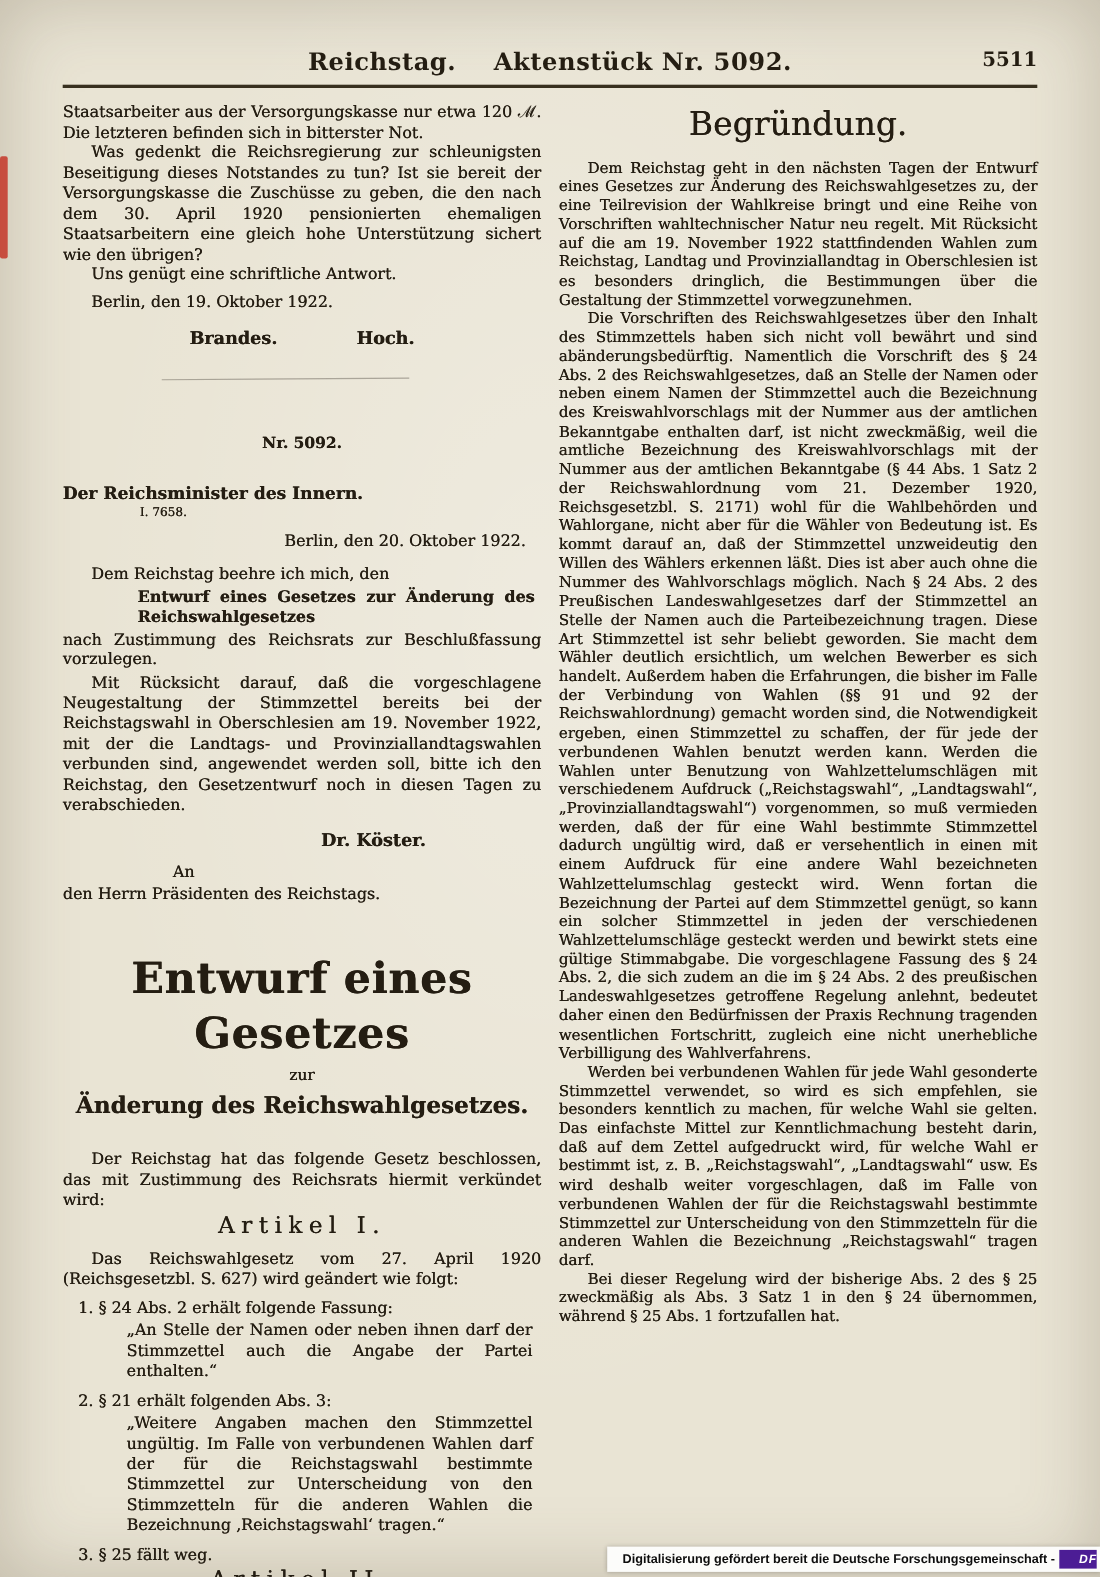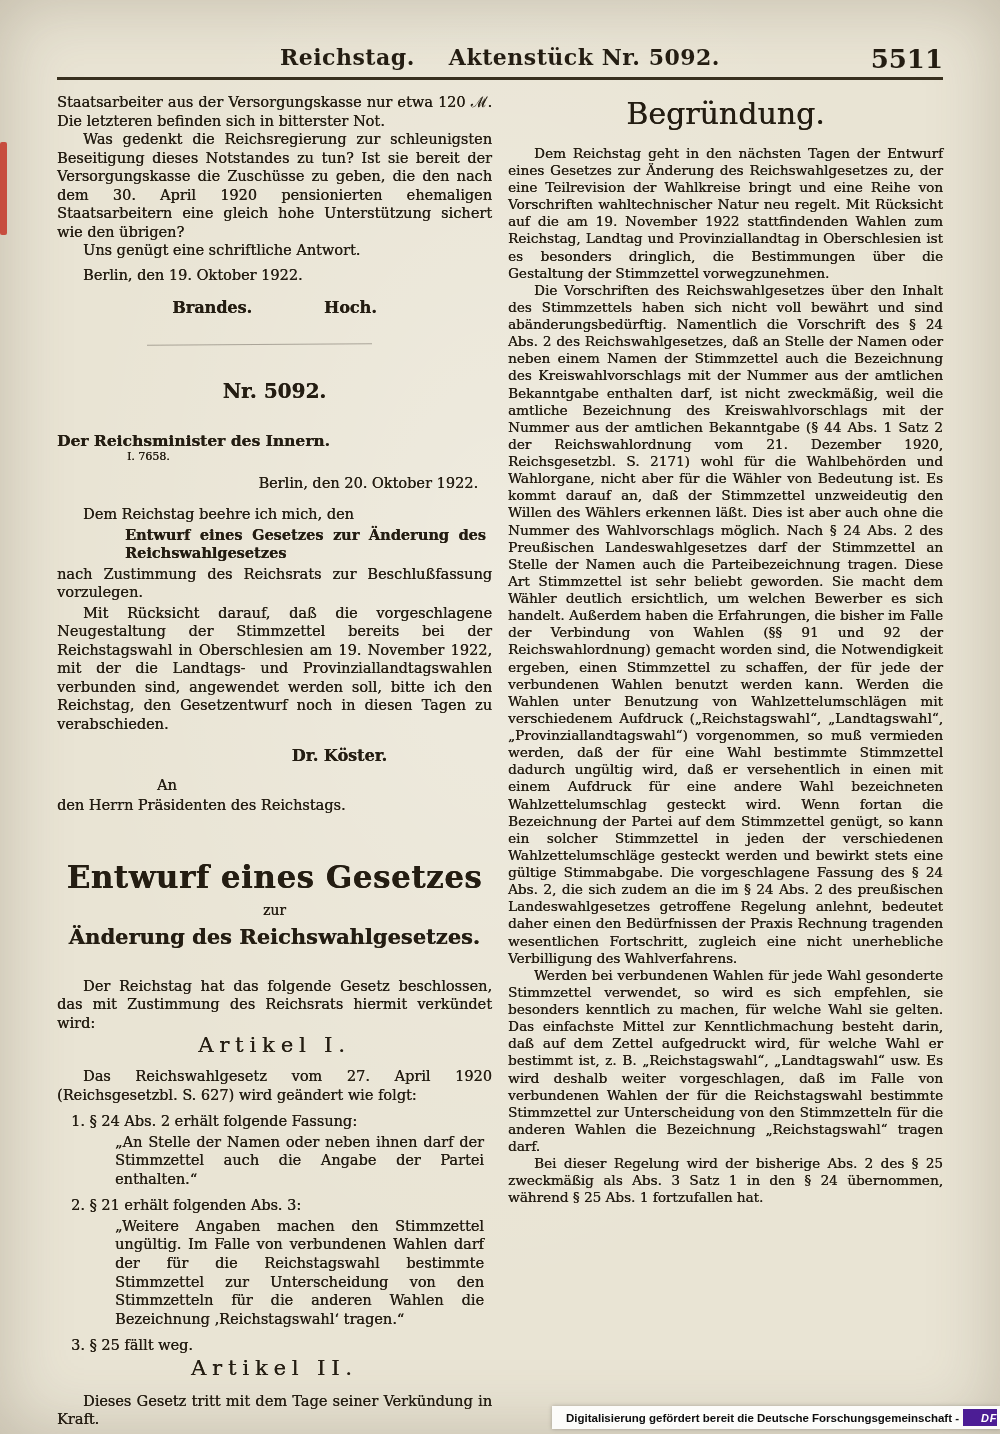--- a/index.html
+++ b/index.html
@@ -12,51 +12,51 @@
       radial-gradient(ellipse at 50% 40%, rgba(255,255,255,.25), rgba(0,0,0,0) 60%),
       #e9e4d4;
     box-shadow: inset 0 0 70px rgba(92,80,56,.28);
     color:#241d12;
   }
 
   
   .header { position:relative; margin:0 57px; padding-top:44px; }
   .header-center { text-align:center; font-size:22px; font-weight:bold; letter-spacing:.5px; }
   .header-center .gap { display:inline-block; width:34px; }
-  .header-page { position:absolute; right:0; top:44px; font-size:26px; font-weight:bold; }
+  .header-page { position:absolute; right:0; top:44px; font-size:18px; font-weight:bold; }
   .header-rule { border:none; border-top:3px solid #38301f; margin-top:7px; }
 
   
   .columns { display:flex; gap:16px; margin:13px 57px 0; }
   .col { width:435px; }
   .col-left  { font-size:14.5px; line-height:1.28; text-align:justify; text-shadow:.25px 0 currentColor; }
   .col-right { font-size:13.6px; line-height:1.26; text-align:justify; text-shadow:.25px 0 currentColor; }
 
   p.ind { text-indent:26px; }
 
   .dateline1 { margin-top:6px; text-indent:26px; }
   .sig-row { display:flex; justify-content:center; gap:72px; font-weight:bold; font-size:16px; margin-top:14px; }
 
   .pencil-mark { height:10px; margin:16px 120px 0 90px;
                  border-bottom:1px solid rgba(90,85,75,.45); transform:rotate(-.4deg); }
 
-  .nr-heading { text-align:center; font-size:20px; font-weight:bold; margin-top:34px; }
+  .nr-heading { text-align:center; font-size:14px; font-weight:bold; margin-top:50px; }
   .minister   { font-weight:bold; font-size:15.5px; margin-top:26px; }
   .file-ref   { font-size:11px; margin-left:70px; }
   .dateline2  { text-align:right; padding-right:14px; margin-top:10px; }
 
   .submission-intro { text-indent:26px; margin-top:12px; }
   .submission-title { font-weight:bold; margin:2px 0 2px 68px; padding-right:6px; }
   .urgency { text-indent:26px; margin-top:2px; }
   .sig3 { font-weight:bold; font-size:16px; text-align:center; padding-left:130px; margin-top:12px; }
   .addr-an { margin:10px 0 0 100px; }
   .addr-line { margin-top:1px; }
 
   .law-title-block { margin-top:44px; }
-  .law-title { text-align:center; font-size:31px; font-weight:bold; letter-spacing:.5px; }
+  .law-title { text-align:center; font-size:39px; font-weight:bold; letter-spacing:.5px; }
   .law-connector { text-align:center; font-size:14px; margin-top:4px; }
   .law-subtitle { text-align:center; font-size:21px; font-weight:bold; margin-top:4px; }
 
   .preamble { text-indent:26px; margin-top:26px; }
   .article-heading { text-align:center; letter-spacing:.28em; font-size:21px; }
   .art-intro { text-indent:26px; margin-top:8px; }
   .law-item { margin-top:8px; margin-left:14px; text-indent:0; }
   .law-quote { margin:2px 8px 0 58px; }
   .art2-text { text-indent:26px; margin-top:10px; }
 

